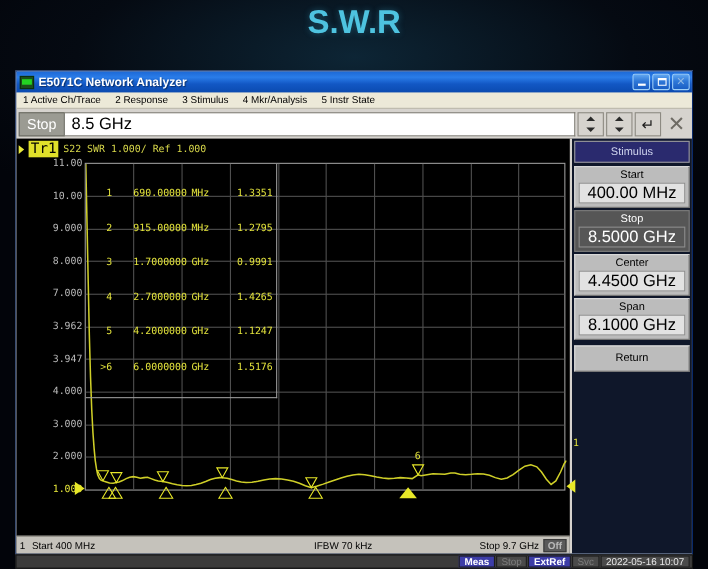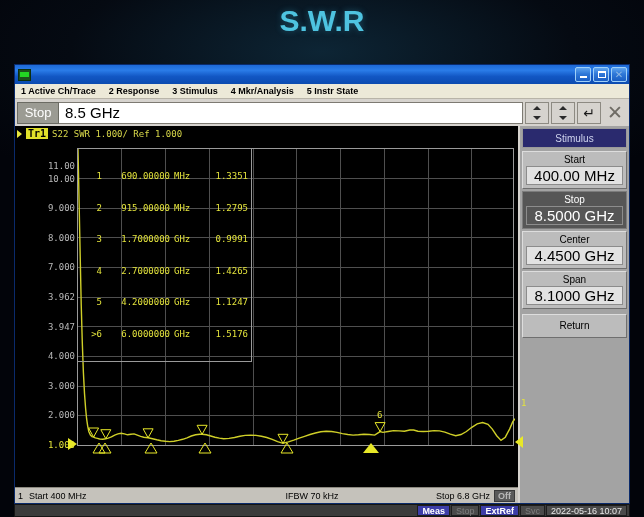--- a/index.html
+++ b/index.html
@@ -96,21 +96,20 @@
   }
 
   
   .menubar {
     height: 15px;
     background: #ece9d8;
     border-bottom: 1px solid #b8b4a8;
     display: flex; align-items: center;
     padding-left: 4px;
     gap: 9px;
-    font-weight: bold;
   }
   .menubar .menu-item {
     font-size: 9px;
     color: #000000;
     white-space: nowrap;
     padding: 0 2px;
   }
 
   
   .entrybar {
@@ -191,23 +190,23 @@
   }
   .trace-arrow {
     width: 0; height: 0;
     border-top: 4px solid transparent;
     border-bottom: 4px solid transparent;
     border-left: 5px solid #e8e83c;
   }
   .trace-tag {
     background: #e0e02a;
     color: #000000;
-    font-weight: bold;
+    font-weight: normal;
     padding: 0 2px;
-    font-size: 10px;
+    font-size: 13px;
   }
   .axis-labels {
     position: absolute;
     left: 6px; top: 18px;
     width: 54px;
     font-family: "DejaVu Sans Mono", monospace;
     font-size: 9px;
     color: #b9b9b9;
   }
   .axis-labels .tick {
@@ -297,21 +296,21 @@
   .graph-status .gs-right{ display:flex; align-items:center; gap:4px; }
   .gs-badge {
     background: #5a5a5a; color: #b9b9b9;
     border: 1px solid #3a3a3a;
     padding: 0 3px; font-size: 9px; font-weight: bold;
   }
 
   
   .softkeys {
     flex: 1 1 auto;
-    background: #a3a3a3;
+    background: #0f172a;
     padding: 2px 2px 0 2px;
     display: flex; flex-direction: column;
   }
   .sk-header {
     height: 20px;
     background: #2a2a6e;
     color: #cfd4ee;
     font-size: 10px;
     display: flex; align-items: center; justify-content: center;
     border: 1px solid #9a9a9a;
@@ -365,20 +364,21 @@
 </style>
 </head>
 <body>
 
 <div id="page-title">S.W.R</div>
 
 <div id="app-window">
 
   <div class="titlebar">
     <div class="tb-icon"></div>
+    <div class="tb-title">E5071C Network Analyzer</div>
     <div class="tb-buttons">
       <div class="tb-btn">
           <span class="min-glyph"></span>
         </div>
       <div class="tb-btn">
           <span class="rest-glyph"></span>
         </div>
       <div class="tb-btn dim">✕</div>
     </div>
   </div>
@@ -410,21 +410,21 @@
 
     <div class="graph-panel">
 
       <div class="trace-header">
         <span class="trace-arrow"></span>
         <span class="trace-tag">Tr1</span>
         <span>S22  SWR 1.000/ Ref 1.000</span>
       </div>
 
       <div class="axis-labels">
-        <div class="tick" style="top:17px">11.00</div>
+        <div class="tick" style="top:0px">11.00</div>
         <div class="tick" style="top:30px">10.00</div>
         <div class="tick" style="top:59px">9.000</div>
         <div class="tick" style="top:89px">8.000</div>
         <div class="tick" style="top:118px">7.000</div>
         <div class="tick" style="top:148px">3.962</div>
         <div class="tick" style="top:178px">3.947</div>
         <div class="tick" style="top:207px">4.000</div>
         <div class="tick" style="top:237px">3.000</div>
         <div class="tick" style="top:266px">2.000</div>
         <div class="tick bottom-tick" style="top:296px">1.000</div>
@@ -523,21 +523,21 @@
         </svg>
       </div>
 
       <div class="graph-status">
         <div class="gs-left">
           <span>1</span>
           <span>Start 400 MHz</span>
         </div>
         <div class="gs-mid">IFBW 70 kHz</div>
         <div class="gs-right">
-          <span>Stop 6.8 GHz</span>
+          <span>Stop 9.7 GHz</span>
           <span class="gs-badge">Off</span>
         </div>
       </div>
     </div>
 
     <div class="softkeys">
       <div class="sk-header">Stimulus</div>
 
       <div class="sk-btn">
         <span class="sk-label">Start</span>

